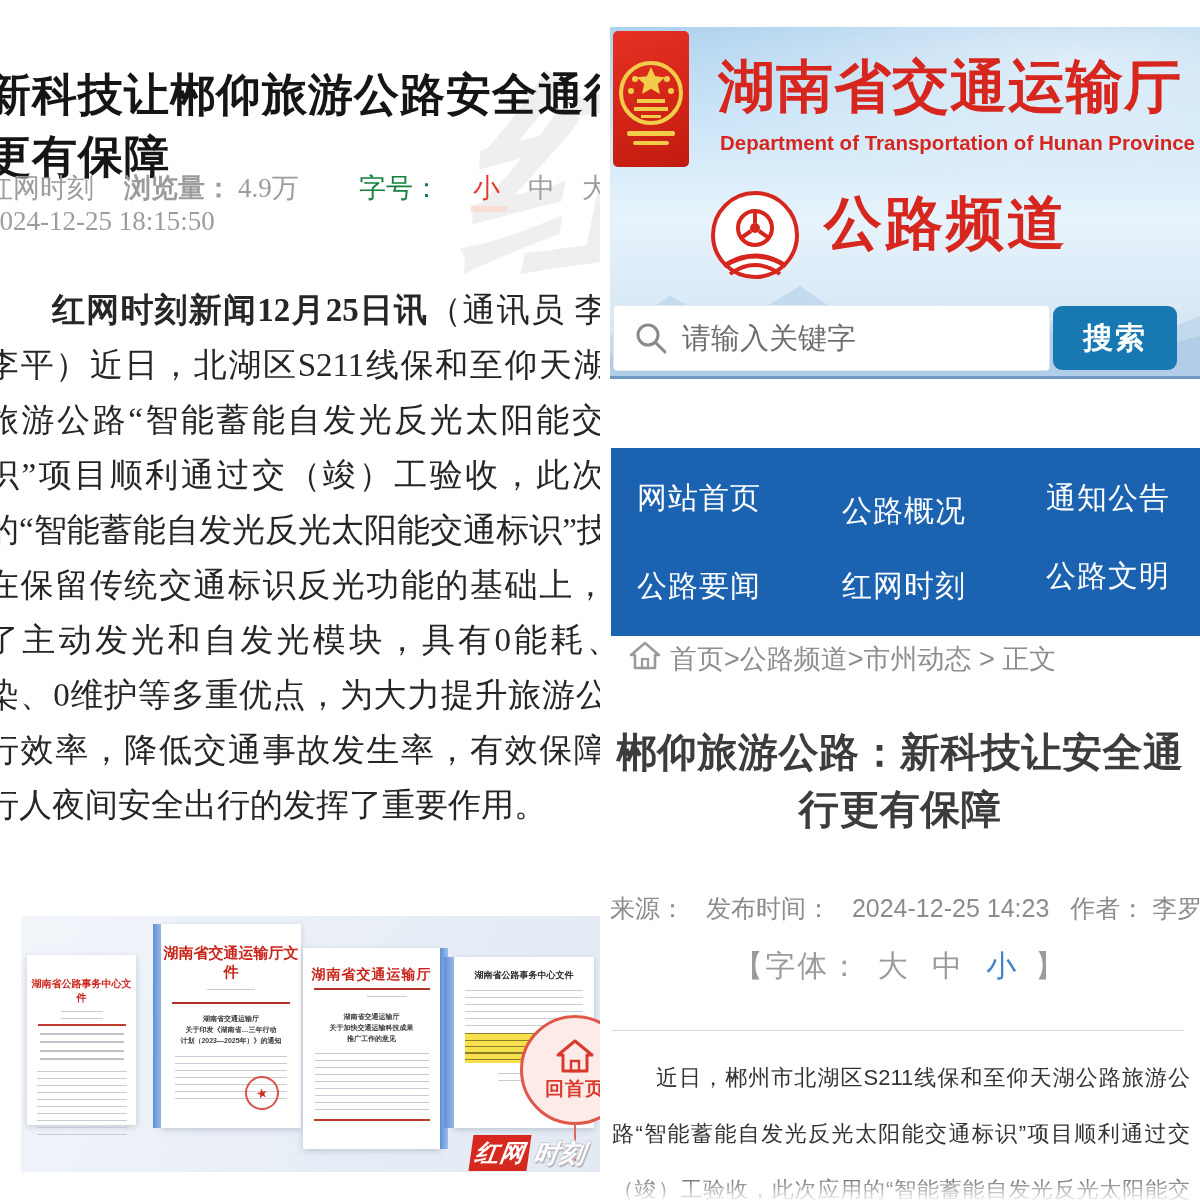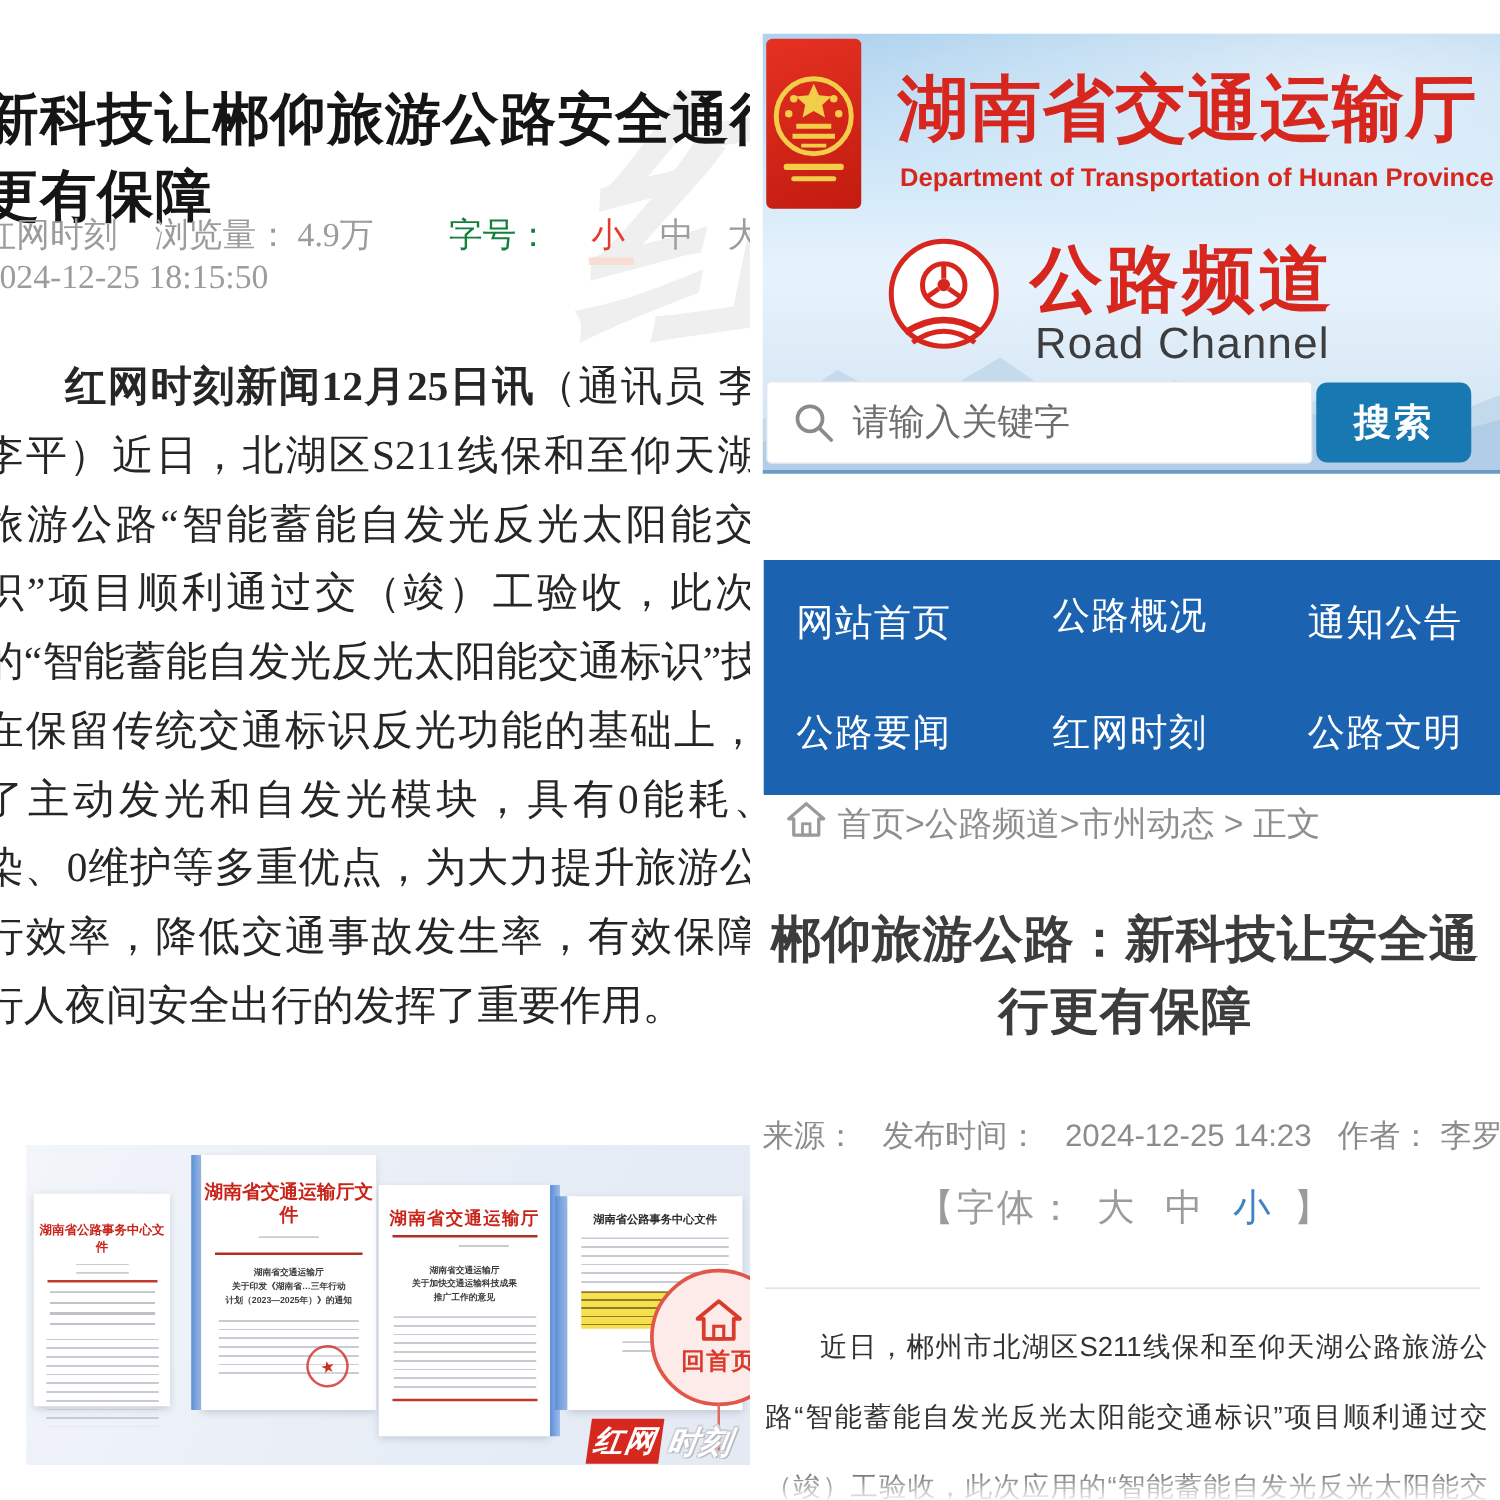--- a/index.html
+++ b/index.html
@@ -8,21 +8,21 @@
   
   .page-left{position:absolute;left:0;top:0;width:600px;height:1200px;overflow:hidden;background:#fff;}
   .left-inner{position:absolute;left:-14px;top:0;width:700px;height:1200px;}
   .l-watermark{position:absolute;left:470px;top:30px;font-size:215px;color:#efefef;
                font-style:italic;transform:rotate(-8deg) skewX(-6deg);font-weight:bold;z-index:0;}
   .l-title{position:absolute;left:0;top:34px;width:648px;font-size:45px;line-height:62px;
            font-weight:bold;color:#151515;z-index:1;letter-spacing:1px;}
   .l-meta{position:absolute;top:170px;left:0;width:700px;height:34px;
           font-family:"Liberation Serif",serif;font-size:27px;color:#9c9c9c;z-index:1;}
   .l-meta .src{position:absolute;left:0;}
-  .l-meta .vlab{position:absolute;left:138px;}
+  .l-meta .vlab{position:absolute;left:138px;font-weight:bold;}
   .l-meta .vval{position:absolute;left:252px;}
   .l-sizer-label{position:absolute;left:373px;font-family:"Liberation Sans",sans-serif;color:#15803d;}
   .l-size-s{position:absolute;left:487px;color:#e4392e;font-family:"Liberation Sans",sans-serif;}
   .l-size-s::after{content:"";position:absolute;left:-2px;top:36px;width:36px;height:6px;background:#f8ddd4;}
   .l-size-m{position:absolute;left:542px;color:#9c9c9c;font-family:"Liberation Sans",sans-serif;}
   .l-size-l{position:absolute;left:596px;color:#9c9c9c;font-family:"Liberation Sans",sans-serif;}
   .l-date{position:absolute;top:206px;left:0;font-family:"Liberation Serif",serif;
           font-size:27px;color:#9c9c9c;z-index:1;}
   .l-body{position:absolute;top:283px;left:0;width:690px;margin:0;
           font-family:"Liberation Serif",serif;font-size:33px;line-height:55px;color:#262626;
@@ -227,39 +227,38 @@
           <circle cx="45" cy="38" r="5" fill="#d7261d"></circle>
           <line x1="45" y1="33" x2="45" y2="22" stroke="#d7261d" stroke-width="4"></line>
           <line x1="41" y1="41" x2="31" y2="48" stroke="#d7261d" stroke-width="4"></line>
           <line x1="49" y1="41" x2="59" y2="48" stroke="#d7261d" stroke-width="4"></line>
           <path d="M14 76 Q45 56 76 76" fill="none" stroke="#d7261d" stroke-width="5"></path>
           <path d="M20 84 Q45 66 70 84" fill="none" stroke="#d7261d" stroke-width="4"></path>
         </svg>
       </div>
 
       <div class="channel-cn">公路频道</div>
-      <div class="channel-en">Road Channel</div>
 
       <div class="search-box">
         <svg class="mag" viewBox="0 0 34 34">
           <circle cx="14" cy="14" r="10" fill="none" stroke="#8a8a8a" stroke-width="3"></circle>
           <line x1="21.5" y1="21.5" x2="31" y2="31" stroke="#8a8a8a" stroke-width="3" stroke-linecap="round"></line>
         </svg>
         <input type="text" placeholder="请输入关键字" style="">
       </div>
       <button class="search-btn">搜索</button>
     </div>
 
     <div class="navbar">
       <span class="nav-item" style="left:26px;top:30px;">网站首页</span>
-      <span class="nav-item" style="left:231px;top:24px;text-align:center;">公路概况</span>
+      <span class="nav-item" style="left:231px;top:43px;text-align:center;">公路概况</span>
       <span class="nav-item" style="left:435px;top:30px;">通知公告</span>
       <span class="nav-item" style="left:26px;top:118px;">公路要闻</span>
       <span class="nav-item" style="left:231px;top:118px;">红网时刻</span>
-      <span class="nav-item" style="left:435px;top:118px;">公路文明</span>
+      <span class="nav-item" style="left:435px;top:108px;">公路文明</span>
     </div>
 
     <svg class="crumb-icon" viewBox="0 0 32 30">
       <path d="M16 3 L30 15 L26 15 L26 28 L6 28 L6 15 L2 15 Z" fill="none" stroke="#9a9a9a" stroke-width="2.6" stroke-linejoin="round"></path>
       <rect x="13" y="19" width="6" height="9" fill="none" stroke="#9a9a9a" stroke-width="2.2"></rect>
     </svg>
     <span class="crumb-text">首页&gt;公路频道&gt;市州动态 &gt; 正文</span>
 
     <h1 class="r-title">郴仰旅游公路：新科技让安全通行更有保障</h1>
 

